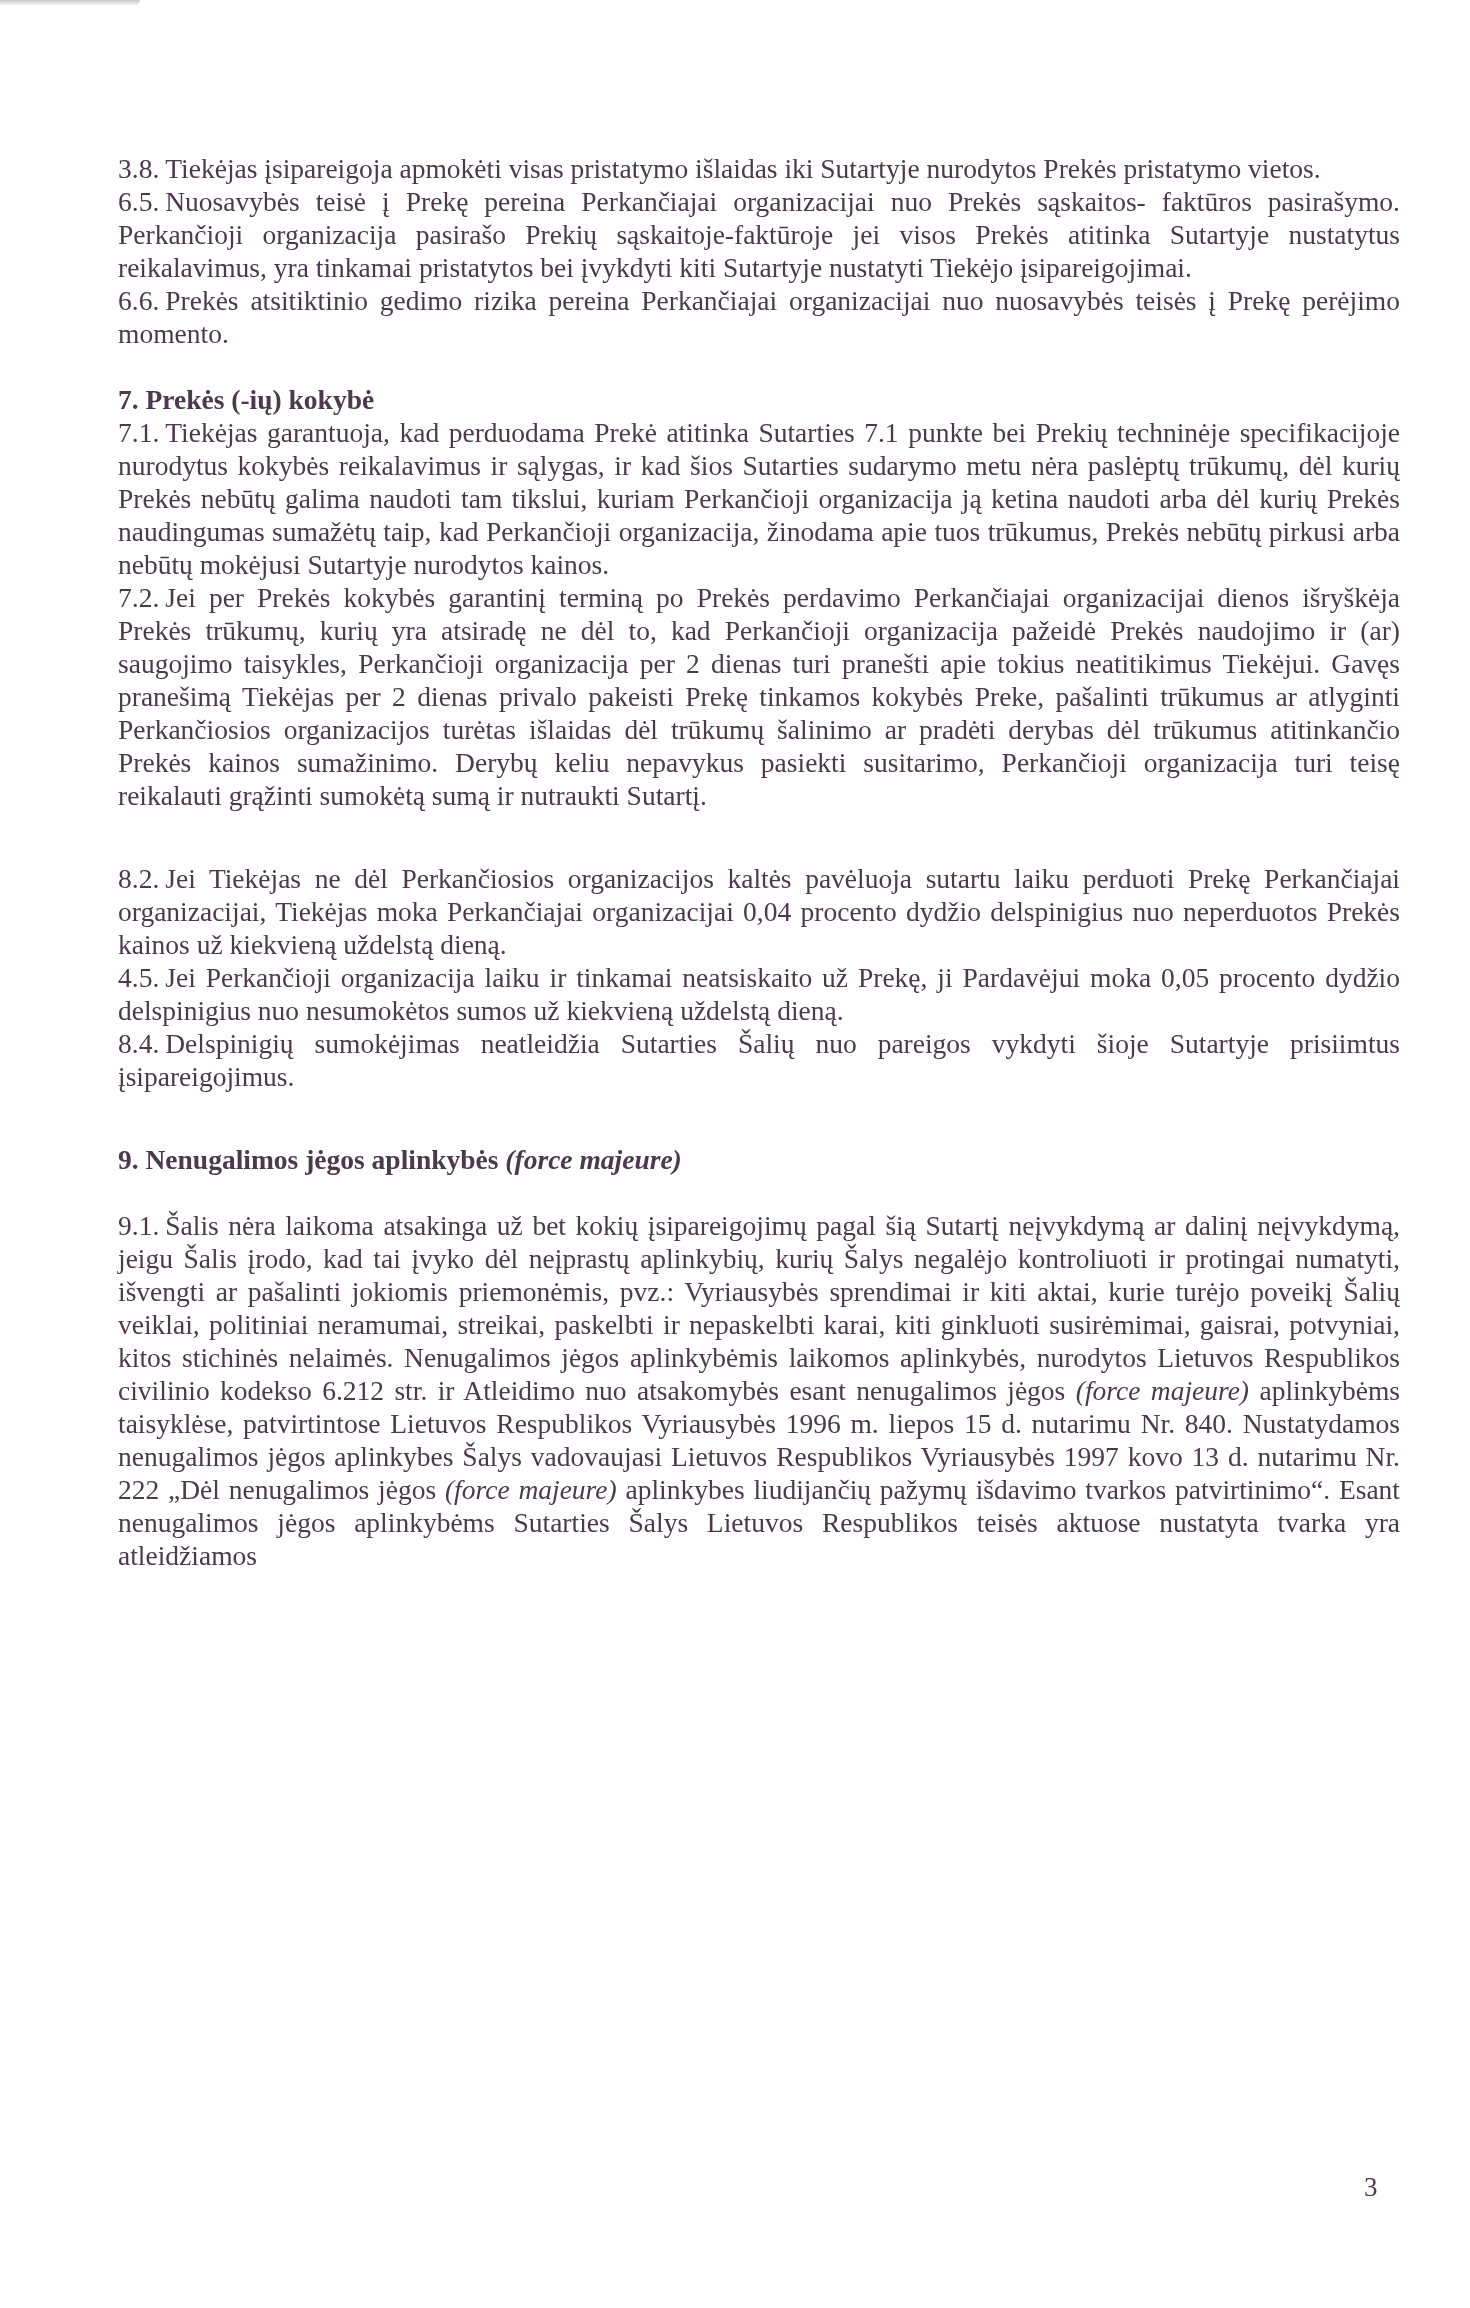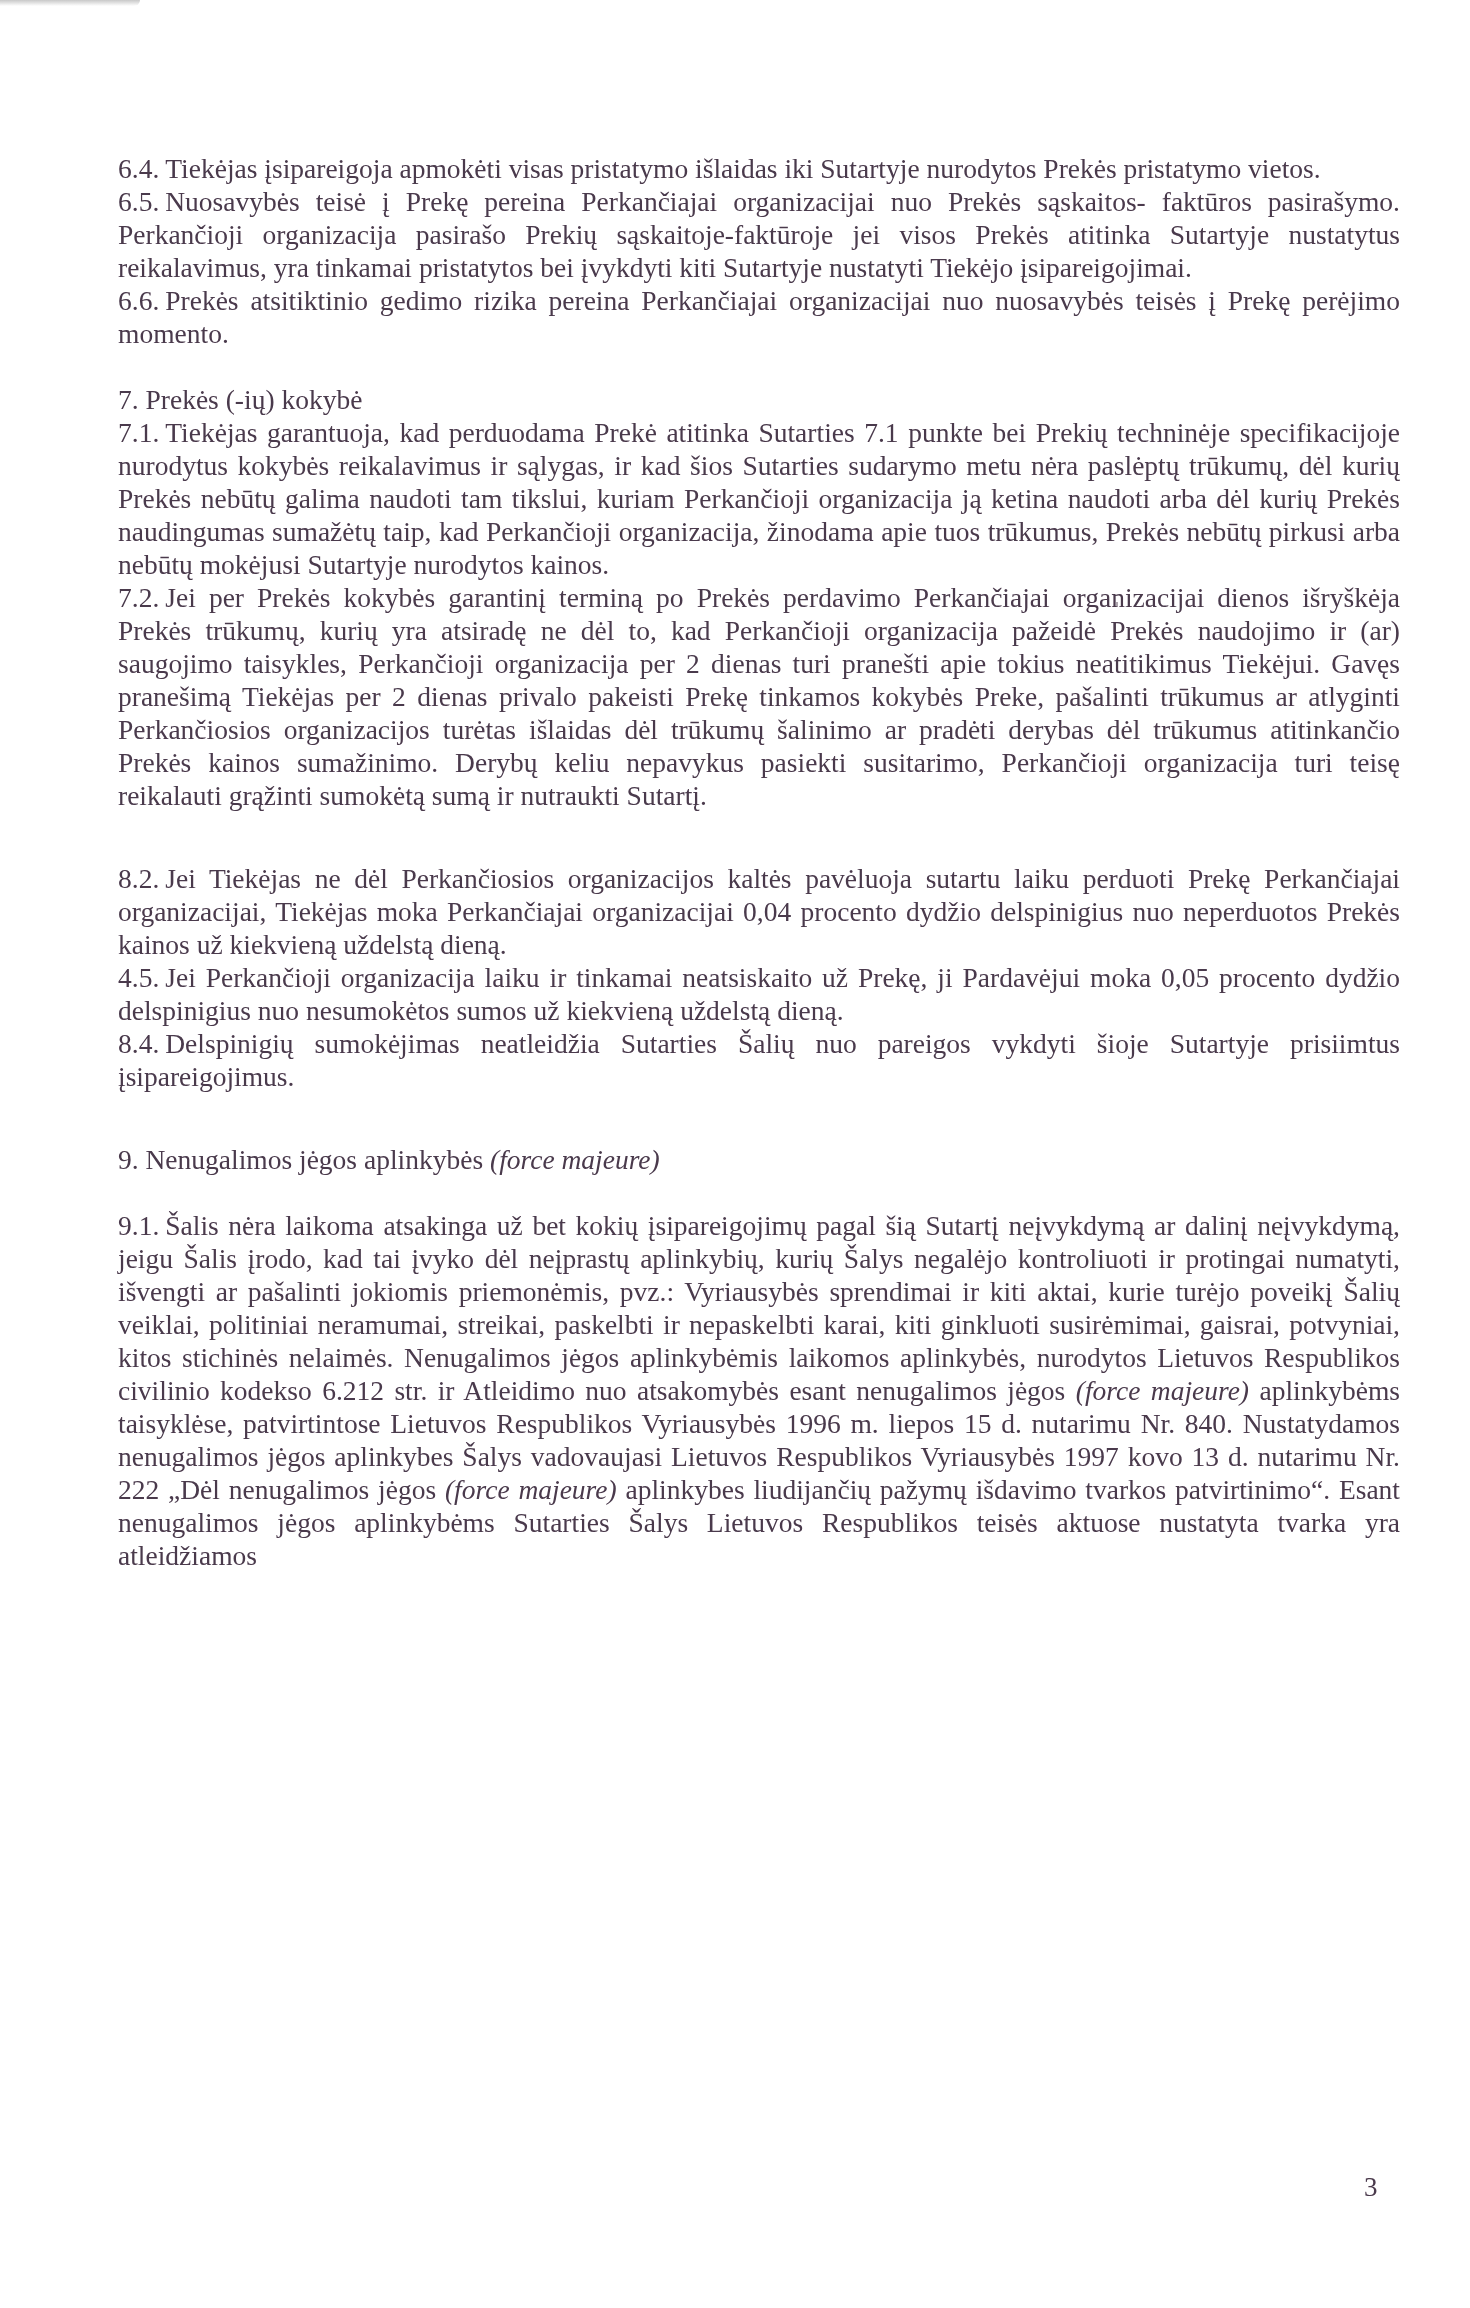--- a/index.html
+++ b/index.html
@@ -33,21 +33,21 @@
       color: #4a3a4c;
       text-align: justify;
     }
     .para {
       margin: 0;
     }
     .para .num {
       margin-right: 6px;
     }
     .heading {
-      font-weight: normal;
+      font-weight: bold;
       margin: 0;
     }
     .heading .it {
       font-style: italic;
     }
     .gap-1 { height: 33px; }
     .gap-2 { height: 50px; }
     .gap-h9-before { height: 50px; }
     .gap-h9-after { height: 33px; }
     .it {
@@ -71,21 +71,21 @@
     }
   </style>
 </head>
 <body>
 
 <div class="scan-shadow"></div>
 <div class="speck"></div>
 
 <div class="page">
 
-  <p class="para"><span class="num">6.4.</span><span>Tiekėjas įsipareigoja apmokėti visas pristatymo išlaidas iki Sutartyje nurodytos Prekės pristatymo vietos.</span></p>
+  <p class="para"><span class="num">3.8.</span><span>Tiekėjas įsipareigoja apmokėti visas pristatymo išlaidas iki Sutartyje nurodytos Prekės pristatymo vietos.</span></p>
   <p class="para"><span class="num">6.5.</span><span>Nuosavybės teisė į Prekę pereina Perkančiajai organizacijai nuo Prekės sąskaitos- faktūros pasirašymo. Perkančioji organizacija pasirašo Prekių sąskaitoje-faktūroje jei visos Prekės atitinka Sutartyje nustatytus reikalavimus, yra tinkamai pristatytos bei įvykdyti kiti Sutartyje nustatyti Tiekėjo įsipareigojimai.</span></p>
   <p class="para"><span class="num">6.6.</span><span>Prekės atsitiktinio gedimo rizika pereina Perkančiajai organizacijai nuo nuosavybės teisės į Prekę perėjimo momento.</span></p>
 
   <div class="gap-1"></div>
 
   <p class="heading">7. Prekės (-ių) kokybė</p>
   <p class="para"><span class="num">7.1.</span><span>Tiekėjas garantuoja, kad perduodama Prekė atitinka Sutarties 7.1 punkte bei Prekių techninėje specifikacijoje nurodytus kokybės reikalavimus ir sąlygas, ir kad šios Sutarties sudarymo metu nėra paslėptų trūkumų, dėl kurių Prekės nebūtų galima naudoti tam tikslui, kuriam Perkančioji organizacija ją ketina naudoti arba dėl kurių Prekės naudingumas sumažėtų taip, kad Perkančioji organizacija, žinodama apie tuos trūkumus, Prekės nebūtų pirkusi arba nebūtų mokėjusi Sutartyje nurodytos kainos.</span></p>
   <p class="para"><span class="num">7.2.</span><span>Jei per Prekės kokybės garantinį terminą po Prekės perdavimo Perkančiajai organizacijai dienos išryškėja Prekės trūkumų, kurių yra atsiradę ne dėl to, kad Perkančioji organizacija pažeidė Prekės naudojimo ir (ar) saugojimo taisykles, Perkančioji organizacija per 2 dienas turi pranešti apie tokius neatitikimus Tiekėjui. Gavęs pranešimą Tiekėjas per 2 dienas privalo pakeisti Prekę tinkamos kokybės Preke, pašalinti trūkumus ar atlyginti Perkančiosios organizacijos turėtas išlaidas dėl trūkumų šalinimo ar pradėti derybas dėl trūkumus atitinkančio Prekės kainos sumažinimo. Derybų keliu nepavykus pasiekti susitarimo, Perkančioji organizacija turi teisę reikalauti grąžinti sumokėtą sumą ir nutraukti Sutartį.</span></p>
 
   <div class="gap-2"></div>

